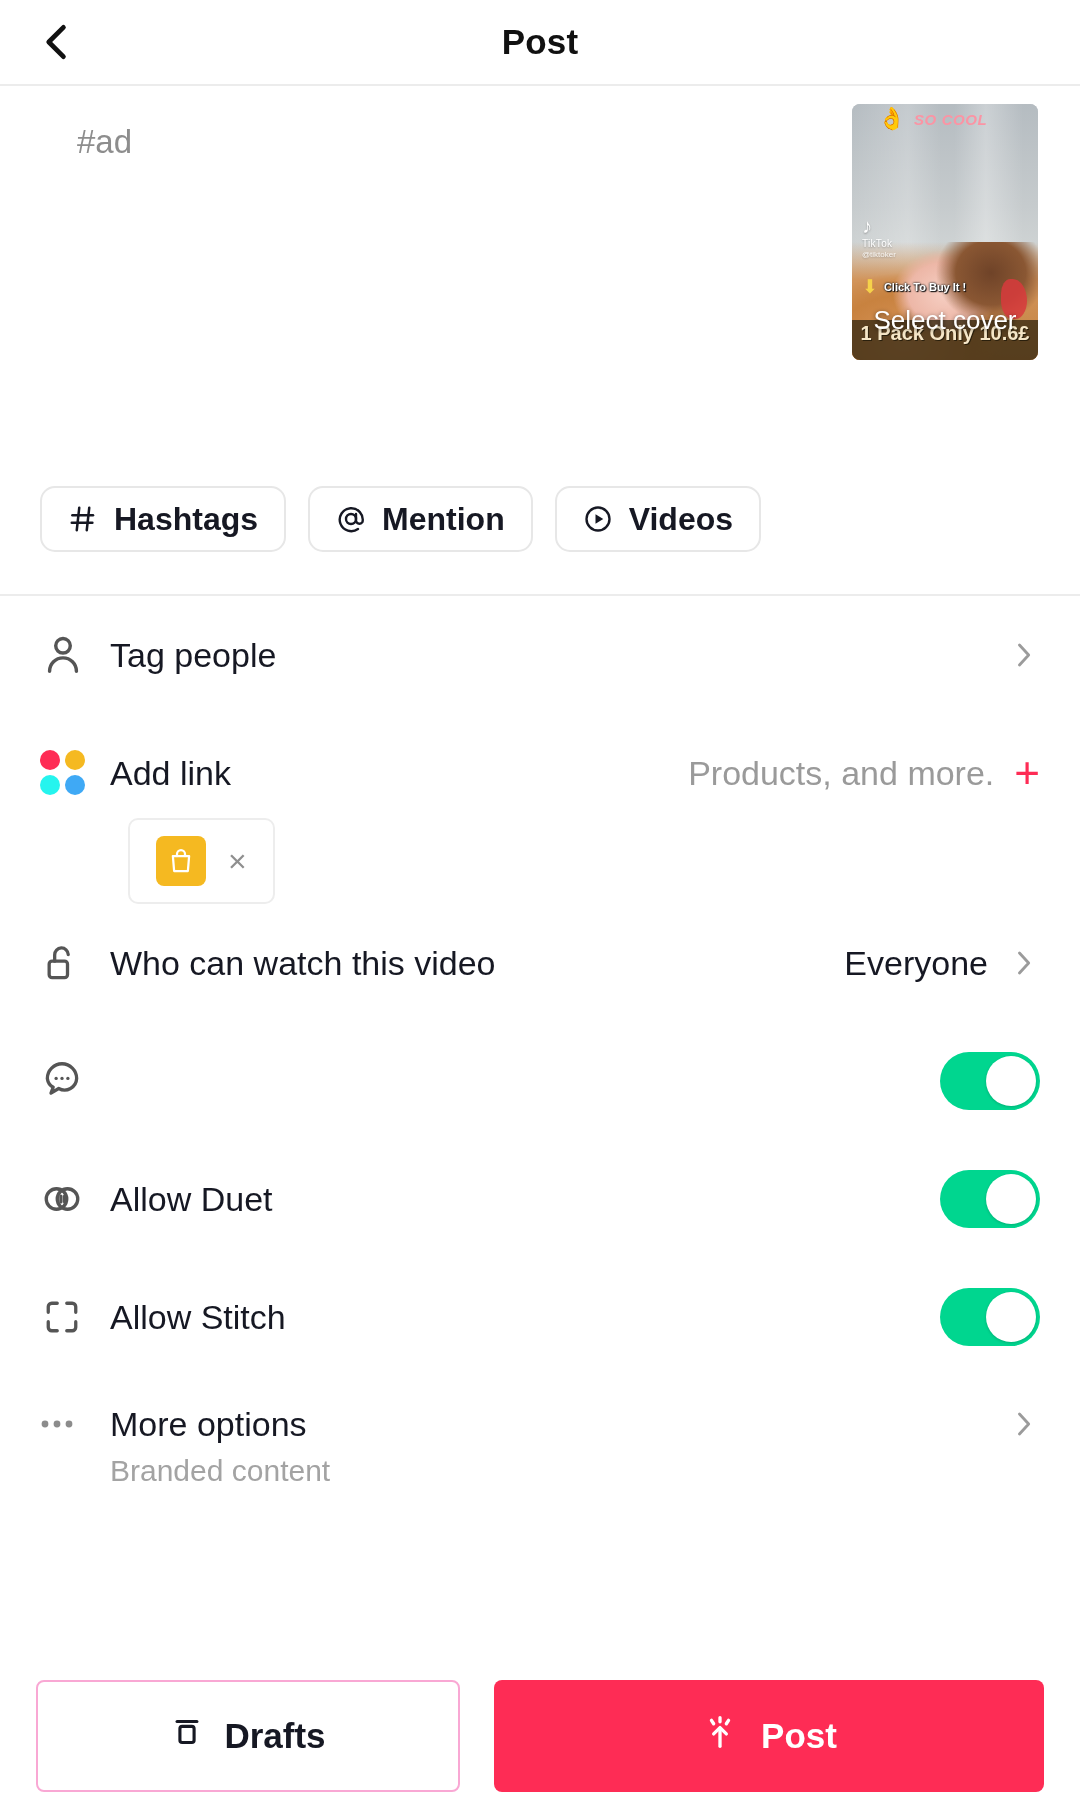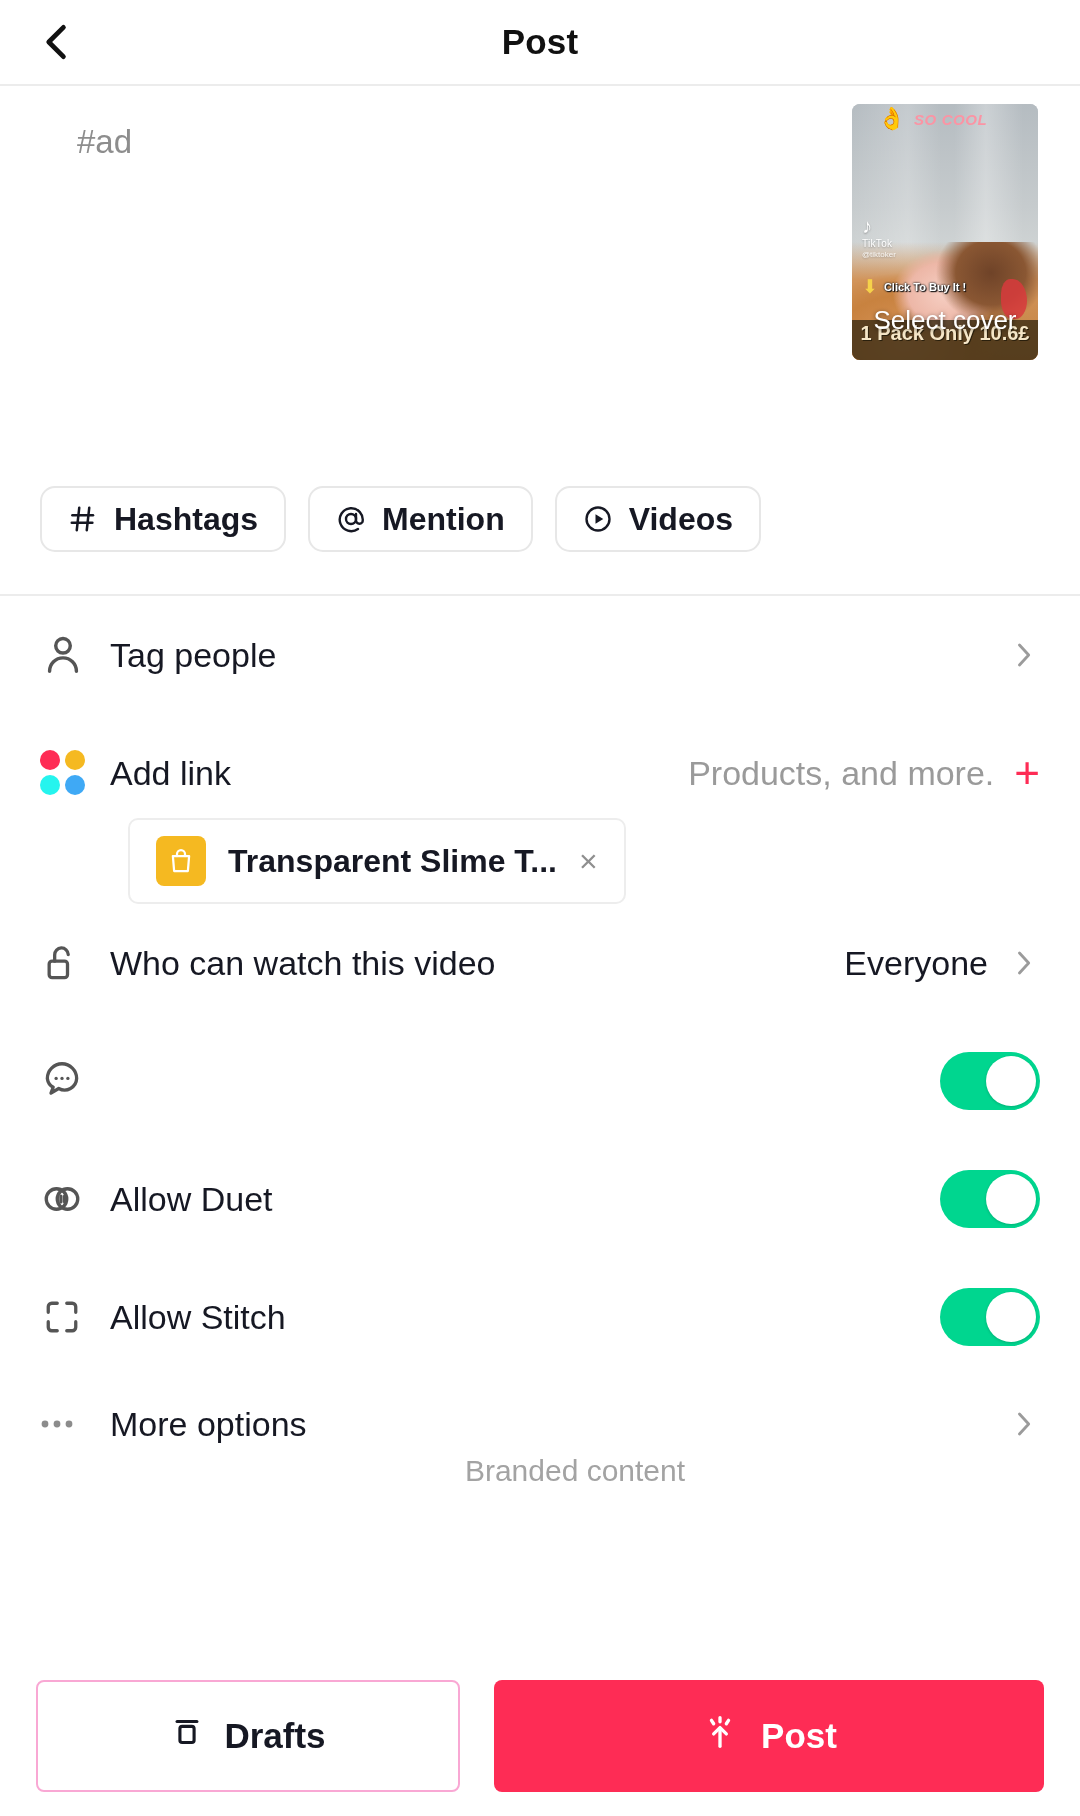--- a/index.html
+++ b/index.html
@@ -294,21 +294,20 @@
     border-radius: 50%;
     background: #fff;
     box-shadow: 0 1px 3px rgba(0,0,0,.18);
   }
 
   .subtext {
     font-size: 30px;
     color: #a3a3a3;
     padding: 0 40px 0 110px;
     margin-top: -18px;
-    text-align: center;
   }
 
   
   .bottom-bar {
     position: absolute;
     left: 0; right: 0; bottom: 0;
     padding: 0 36px 24px 36px;
     display: flex;
     gap: 34px;
     background: #fff;
@@ -459,21 +458,20 @@
   </div>
 
   <div class="product-wrap">
     <div class="product-chip">
       <span class="bag-ico">
         <svg width="30" height="30" viewBox="0 0 24 24" fill="none" stroke="#fff" stroke-width="1.8" stroke-linecap="round" stroke-linejoin="round">
           <path d="M5.5 8h13l-1 12h-11z"></path>
           <path d="M8.8 8V6.4a3.2 3.2 0 0 1 6.4 0V8"></path>
         </svg>
       </span>
-      <span class="product-name">Transparent Slime T...</span>
       <span class="product-x">×</span>
     </div>
   </div>
 
   <div class="row">
     <span class="row-ico">
       <svg width="44" height="44" viewBox="0 0 24 24" fill="none" stroke="#555" stroke-width="1.8" stroke-linecap="round" stroke-linejoin="round">
         <rect x="5" y="11" width="10" height="9" rx="1.6"></rect>
         <path d="M8 11V7.6A3.7 3.7 0 0 1 15.4 7.4"></path>
       </svg>

